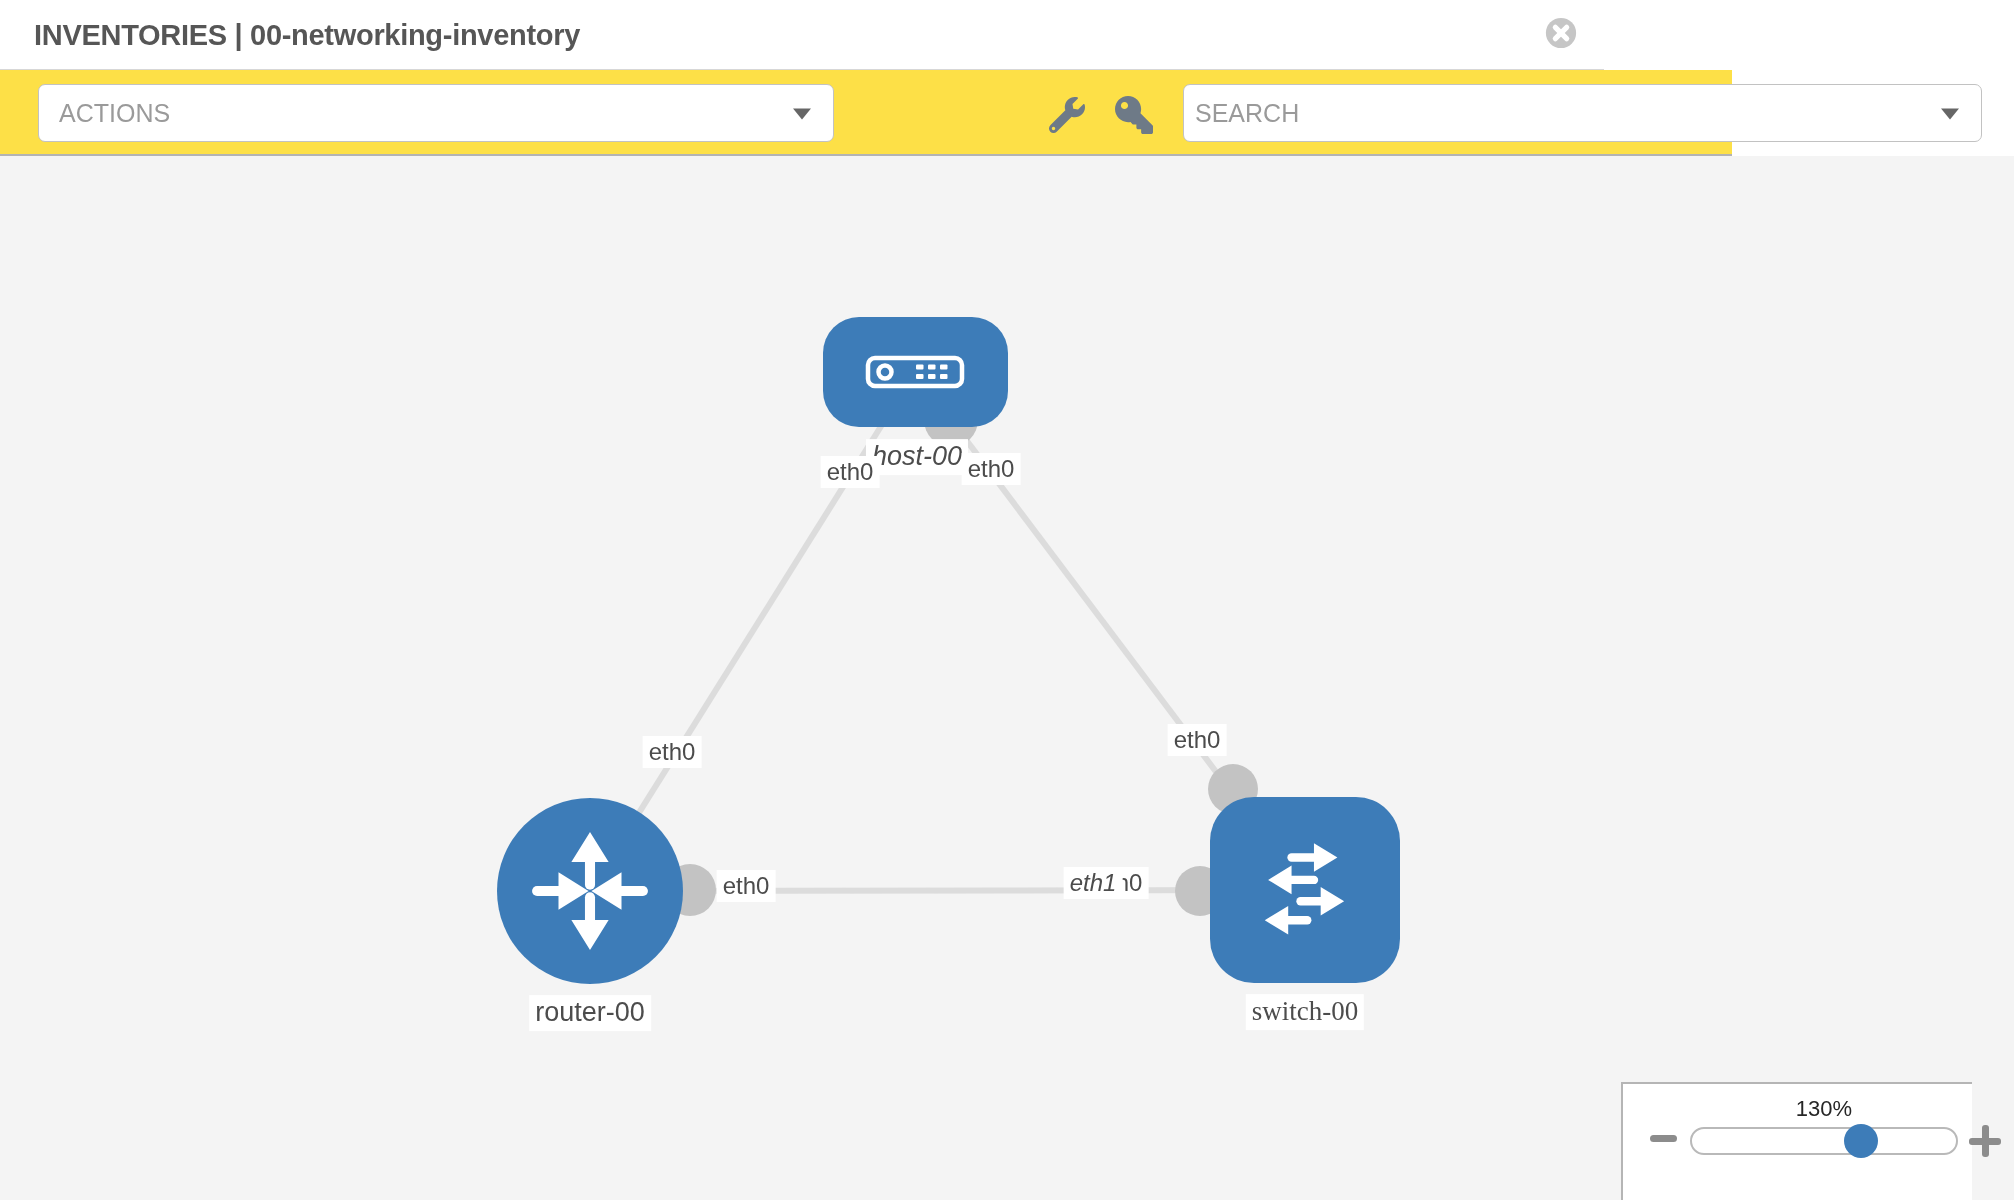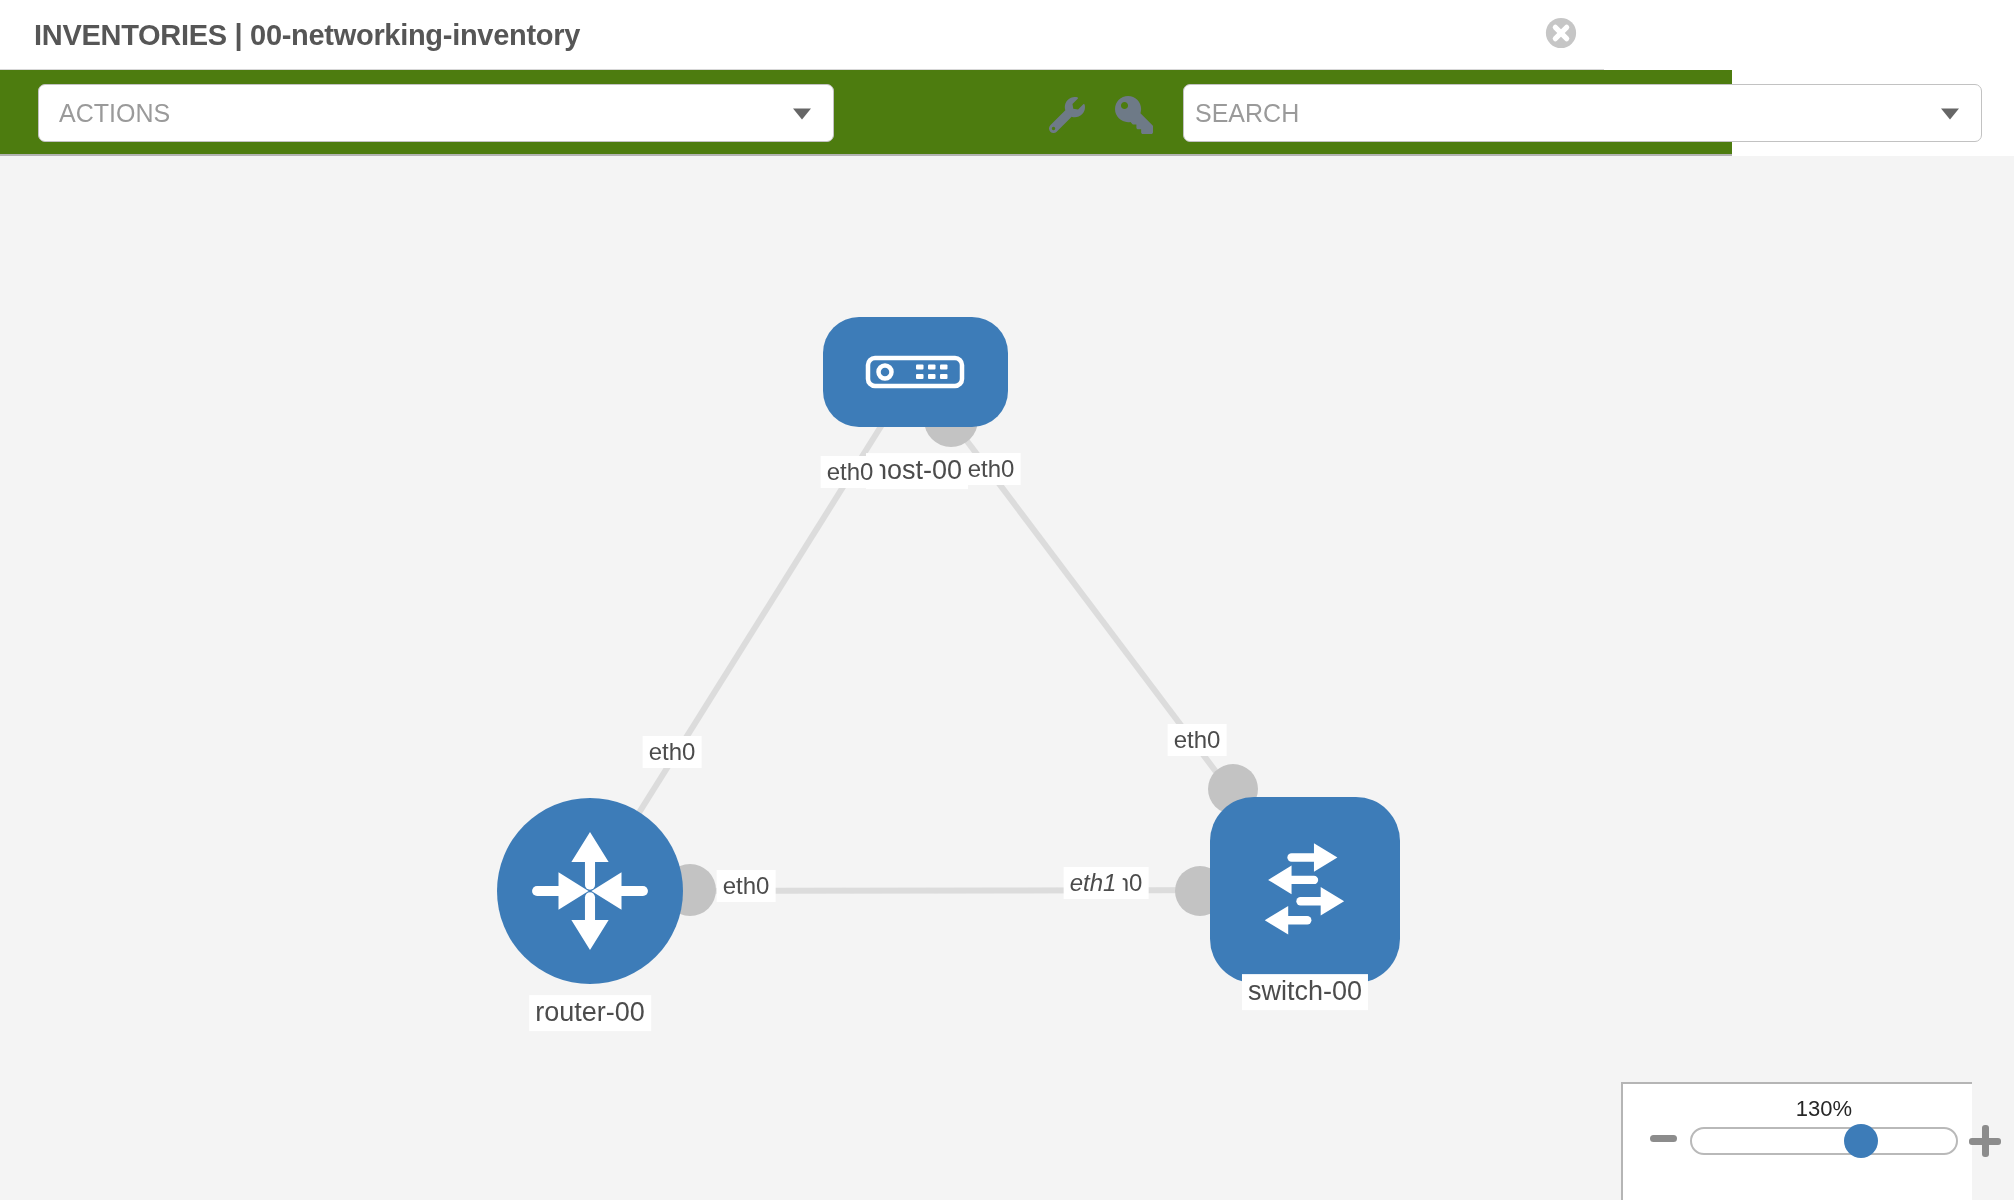--- a/index.html
+++ b/index.html
@@ -11,21 +11,21 @@
   
   .header { position:absolute; top:0; left:0; width:1604px; height:70px;
             background:#ffffff; border-bottom:1px solid #d7d7d7; box-sizing:border-box; z-index:10; }
   .page-title { margin:0; position:absolute; left:34px; top:50%; transform:translateY(-50%);
                 font-size:29px; font-weight:bold; color:#565656; letter-spacing:-0.3px; }
   .close-btn { position:absolute; right:26px; top:16px; width:34px; height:34px;
                background:transparent; border:none; padding:0; cursor:pointer; }
 
   
   .toolbar { position:absolute; top:70px; left:0; width:1732px; height:86px;
-             background:#4d7c0f; border-bottom:2px solid #b3b3b3; box-sizing:border-box; z-index:10; }
+             background:#fde047; border-bottom:2px solid #b3b3b3; box-sizing:border-box; z-index:10; }
   .select { position:absolute; top:14px; height:58px; background:#ffffff;
             border:1px solid #c2c2c2; border-radius:7px; box-sizing:border-box;
             display:flex; align-items:center; padding:0 20px;
             font-size:25px; color:#9a9a9a; cursor:pointer; }
   .select-actions { left:38px;  width:796px; }
   .select-search  { left:1183px; width:799px;padding-left:11px; }
   .caret { position:absolute; right:22px; top:50%; transform:translateY(-42%);
            width:0; height:0; border-left:9px solid transparent;
            border-right:9px solid transparent; border-top:11px solid #666666; }
   .tool-btn { position:absolute; top:21px; width:48px; height:48px; background:transparent;
@@ -121,21 +121,21 @@
         <rect x="3" y="3" width="94" height="28" rx="7" fill="none" stroke="#fff" stroke-width="4.5"></rect>
         <circle cx="20" cy="17" r="6.5" fill="none" stroke="#fff" stroke-width="4.5"></circle>
         <rect x="51" y="9.5" width="7.5" height="5" rx="1" fill="#fff"></rect>
         <rect x="63" y="9.5" width="7.5" height="5" rx="1" fill="#fff"></rect>
         <rect x="75" y="9.5" width="7.5" height="5" rx="1" fill="#fff"></rect>
         <rect x="51" y="19" width="7.5" height="5" rx="1" fill="#fff"></rect>
         <rect x="63" y="19" width="7.5" height="5" rx="1" fill="#fff"></rect>
         <rect x="75" y="19" width="7.5" height="5" rx="1" fill="#fff"></rect>
       </svg>
     </div>
-    <div class="chip node-label" style="left: 917px; top: 315px;">host-00</div>
+    <div class="chip node-label" style="left: 917px; top: 301px; font-style: italic;">host-00</div>
     <div class="node node-router" style="left: 497px; top: 642px; width: 186px; height: 186px; background: rgb(61, 124, 184);">
       <svg width="126" height="126" viewBox="0 0 100 100">
         <g stroke="#fff" stroke-width="8" stroke-linecap="round" fill="#fff">
           <line x1="50" y1="24" x2="50" y2="45"></line>
           <polygon points="50,5 37,26 63,26" stroke-width="2"></polygon>
           <line x1="50" y1="55" x2="50" y2="76"></line>
           <polygon points="50,95 37,74 63,74" stroke-width="2"></polygon>
           <line x1="8" y1="50" x2="29" y2="50"></line>
           <polygon points="47,50 26,37 26,63" stroke-width="2"></polygon>
           <line x1="92" y1="50" x2="71" y2="50"></line>
@@ -151,21 +151,21 @@
           <polygon points="77,21 59,10 59,32" stroke-width="2"></polygon>
           <line x1="58" y1="41" x2="34" y2="41"></line>
           <polygon points="19,41 37,30 37,52" stroke-width="2"></polygon>
           <line x1="46" y1="60" x2="68" y2="60"></line>
           <polygon points="83,60 65,49 65,71" stroke-width="2"></polygon>
           <line x1="52" y1="77" x2="31" y2="77"></line>
           <polygon points="16,77 34,66 34,88" stroke-width="2"></polygon>
         </g>
       </svg>
     </div>
-    <div class="chip node-label" style="left: 1305px; top: 836px;">switch-00</div>
+    <div class="chip node-label" style="left: 1305px; top: 856px; font-family: Liberation Serif, serif;">switch-00</div>
     <div class="chip iface-label" style="left: 850px; top: 316px;">eth0</div>
     <div class="chip iface-label" style="left: 991px; top: 313px;">eth0</div>
     <div class="chip iface-label" style="left: 672px; top: 596px;">eth0</div>
     <div class="chip iface-label" style="left: 1197px; top: 584px;">eth0</div>
     <div class="chip iface-label" style="left: 746px; top: 730px;">eth0</div>
     <div class="chip iface-label" style="left: 1119px; top: 727px;">eth0</div>
     <div class="chip iface-label" style="left: 1093px; top: 727px; font-style: italic;">eth1</div>
   </div>
 
 <div class="zoom-panel">

